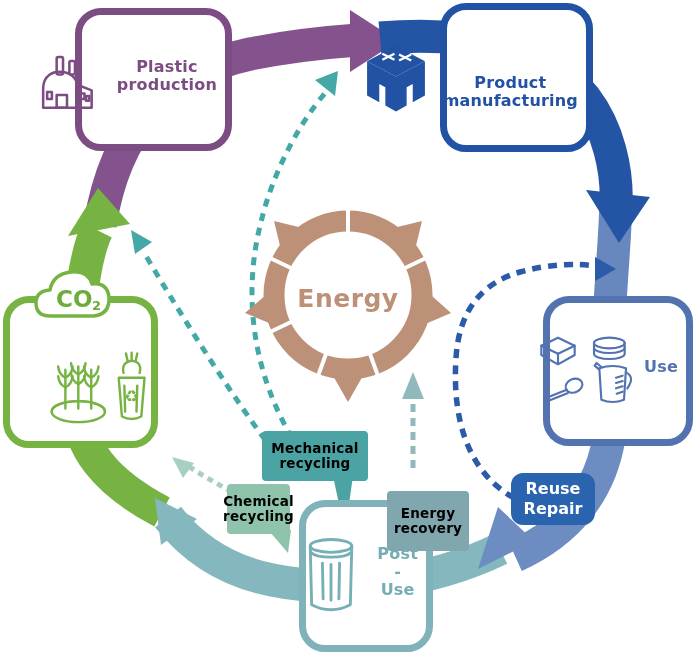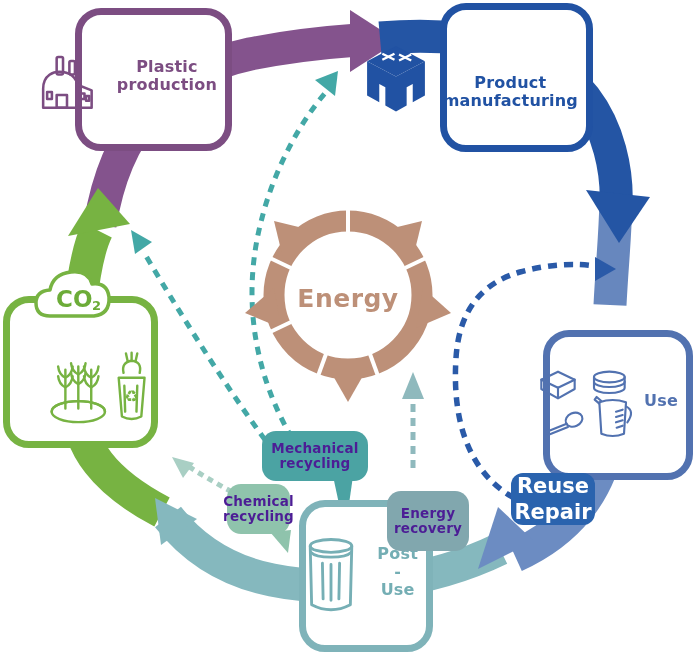--- a/index.html
+++ b/index.html
@@ -4,24 +4,24 @@
 <style>
   html,body{margin:0;padding:0;background:#fff;}
   .stage{position:relative;width:700px;height:654px;background:#fff;overflow:hidden;
          font-family:"DejaVu Sans","Liberation Sans",sans-serif;}
   .layer{position:absolute;left:0;top:0;}
   .node{position:absolute;background:#fff;border-radius:26px;box-sizing:border-box;
         display:flex;flex-direction:row;align-items:center;justify-content:flex-end;padding-left:36px;}
   .node .icon{flex:1;display:flex;align-items:center;justify-content:center;width:100%;}
   .node-label{font-weight:bold;text-align:center;font-size:16px;line-height:1.12;
               padding:2px 8px 10px;letter-spacing:.2px;}
-  .bubble{position:absolute;border-radius:14px;color:#4c1d95;font-weight:bold;font-size:13.5px;
+  .bubble{position:absolute;border-radius:4px;color:#000000;font-weight:bold;font-size:13.5px;
           line-height:1.12;display:flex;align-items:center;justify-content:center;
           text-align:center;box-sizing:border-box;padding:5px 6px;letter-spacing:.2px;}
-  .badge{position:absolute;border-radius:12px;color:#fff;font-weight:bold;font-size:21px;
+  .badge{position:absolute;border-radius:12px;color:#fff;font-weight:bold;font-size:16px;
          line-height:1.25;display:flex;align-items:center;justify-content:center;
          text-align:center;box-sizing:border-box;padding:4px;}
   .energy-label{position:absolute;left:288px;top:284px;width:120px;text-align:center;
         font-size:25px;font-weight:bold;color:#BD9078;letter-spacing:.5px;
         text-shadow:0 0 2px #fff;}
 </style>
 </head>
 <body>
 
 <div class="stage">
@@ -107,21 +107,21 @@
           <line x1="32" y1="14" x2="48" y2="22"></line>
             <line x1="32" y1="22" x2="48" y2="14"></line>
           <line x1="54" y1="15" x2="70" y2="23"></line>
             <line x1="54" y1="23" x2="70" y2="15"></line>
         </g>
       </svg>
     </div>
     <div class="node-label" style="color:#2152A3;margin-top:36px;">Product manufacturing</div>
   </div>
 
-  <div class="node" style="left:543px;top:296px;width:150px;height:150px;border:7px solid #5272B0;margin-top:34px;">
+  <div class="node" style="left:543px;top:296px;width:150px;height:150px;border:7px solid #5272B0;">
     <div class="icon">
       <svg width="128" height="104" viewBox="0 0 150 120" fill="none" stroke="#5272B0" stroke-width="3.2" stroke-linejoin="round" stroke-linecap="round">
         <polygon points="33,10 58,22 33,34 8,22"></polygon>
         <path d="M8,22 L8,36 L33,50 L58,36 L58,22 M33,34 L33,50"></path>
         <ellipse cx="110" cy="18" rx="23" ry="8"></ellipse>
         <path d="M87,18 L87,34 A23,8 0 0 0 133,34 L133,18"></path>
         <path d="M87,25 A23,8 0 0 0 133,25"></path>
         <ellipse cx="57" cy="82" rx="13" ry="10" transform="rotate(-24 57 82)"></ellipse>
         <path d="M46,88 L16,100 M48,93 L18,105"></path>
         <path d="M95,58 L88,52 L91,48 L98,54"></path>

